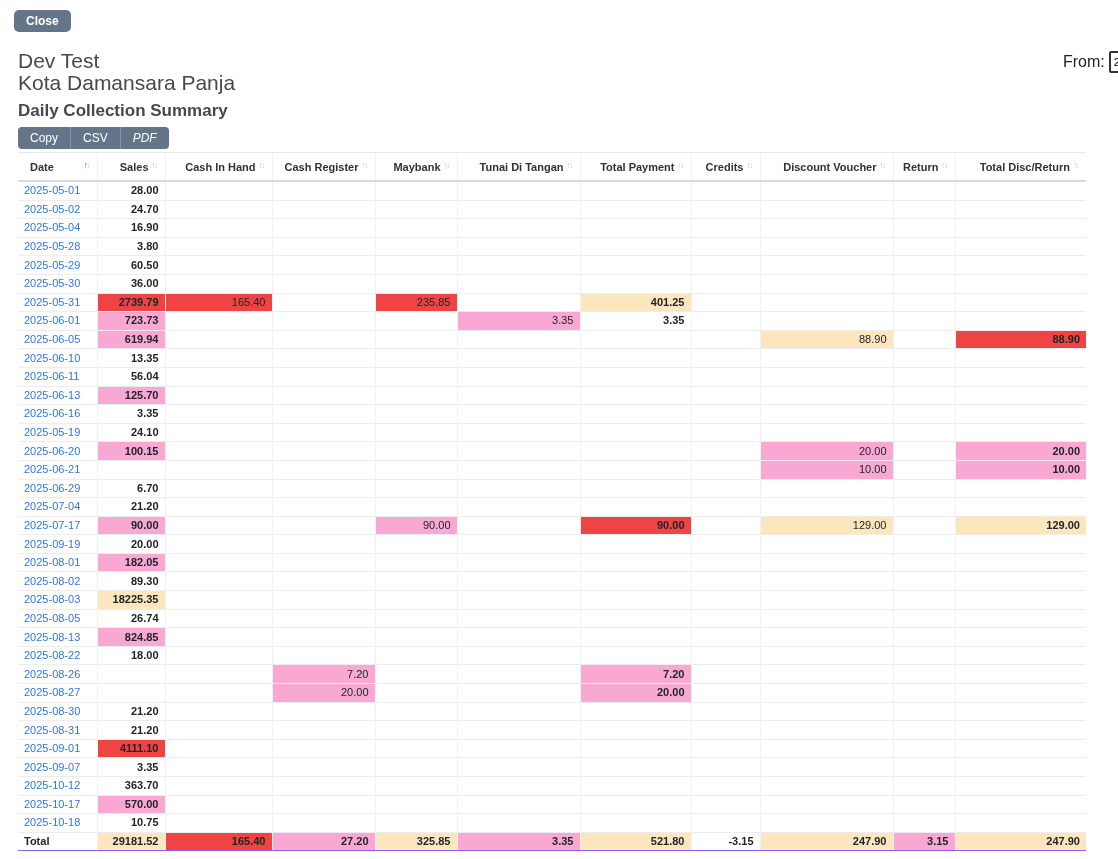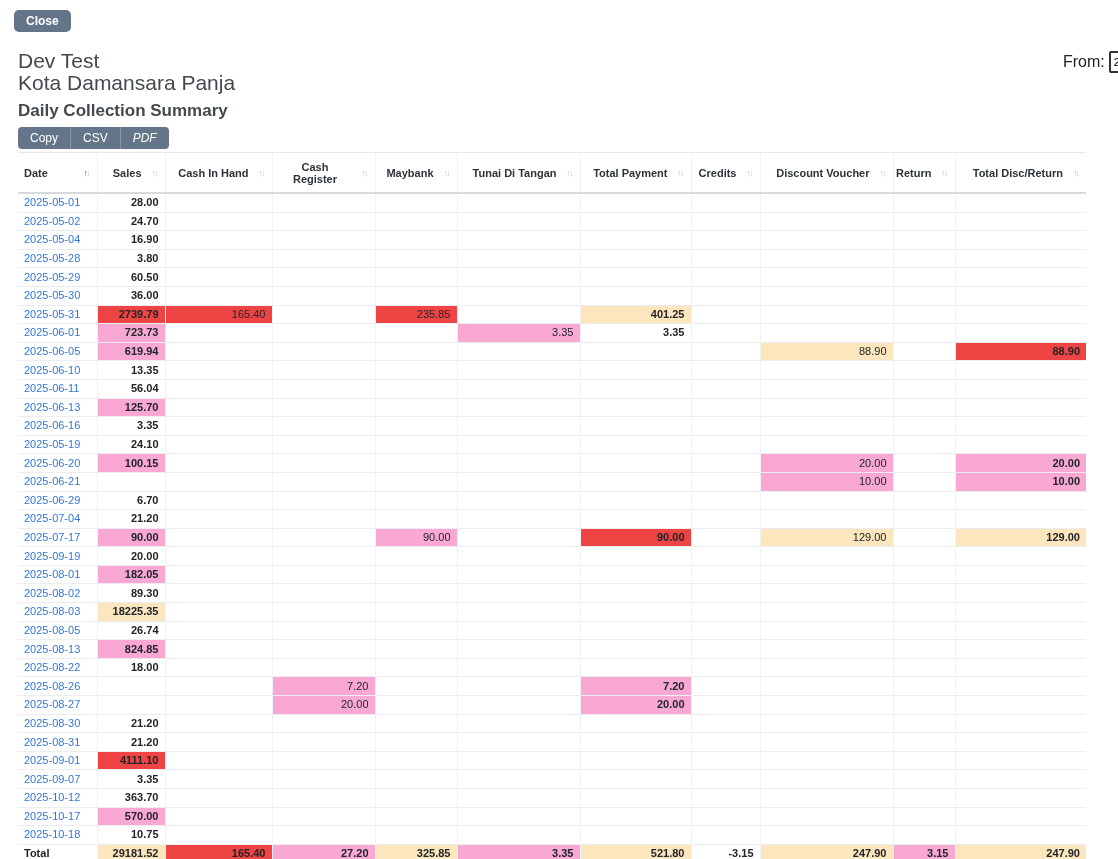--- a/index.html
+++ b/index.html
@@ -39,31 +39,31 @@
   th {
     border-top: 1px solid #e7e9eb; border-bottom: 2px solid #d7dadd;
     padding: 8px 6px 7px 6px; font-size: 11px; font-weight: 700; color: #2d3338;
     cursor: pointer; background: #fff;
   }
   th + th, td + td { border-left: 1px solid #f0f1f3; }
   td {
     border-bottom: 1px solid #ededef;
     padding: 2.3px 6px; line-height: 13px; white-space: nowrap; overflow: hidden;
   }
-  .hdr { display: flex; align-items: center; justify-content: flex-end; gap: 10px; }
+  .hdr { display: flex; justify-content: flex-end; gap: 3px; margin-left: 6px; }
   .hdr.first { justify-content: space-between; }
   .sort { font-size: 9px; letter-spacing: -2px; color: #c9cdd1; line-height: 9px; padding-right: 2px; }
   .sort .active { color: #5f646a; }
   .num { text-align: right; }
   .bold { font-weight: 700; }
   .date-link { color: #3277d5; cursor: pointer; }
   .t1 { background: #f9a8d4; }
   .t2 { background: #ef4444; }
   .t3 { background: #fbe6bd; }
-  tfoot td { font-weight: 700; border-bottom: 3px solid #8b5cf6; }
+  tfoot td { font-weight: 700; border-bottom: 1px solid #8b5cf6; }
 </style>
 </head>
 <body>
 
 <button class="btn close-btn">Close</button>
 
 <div class="from-filter">
   <label>From:</label>
   <input type="text" value="2025" style="">
 </div>

